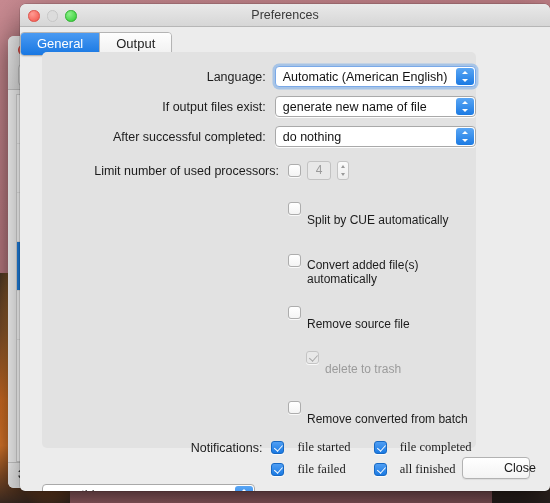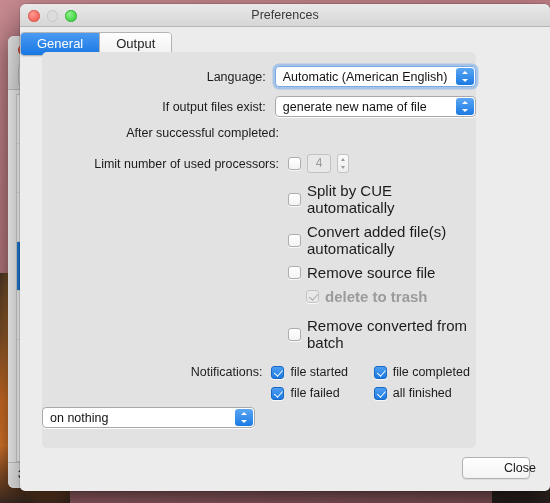--- a/index.html
+++ b/index.html
@@ -284,22 +284,22 @@
     transform: rotate(42deg);
   }
 
   .cbrow {
     display: flex;
     align-items: center;
     gap: 6px;
     margin-bottom: 7px;
     padding-left: 246px;
   }
-  .cbrow .txt { font-size: 15px; color: #1c1c1c; }
-  .cbrow.indented { padding-left: 264px; font-weight: bold; }
+  .cbrow .txt { font-size: 12px; color: #1c1c1c; margin-top: 24px; }
+  .cbrow.indented { padding-left: 264px; }
   .cbrow.indented .txt { color: #9b9b9b; }
 
   
   .stepper-wrap { display: flex; align-items: center; gap: 6px; }
   .numfield {
     width: 24px; height: 19px;
     border: 1px solid #c2c2c2;
     border-radius: 3px;
     background: #e8e8e8;
     font-size: 12px;
@@ -321,21 +321,21 @@
   }
   .stepper::before { top: 3px;  border-bottom: 3px solid #9a9a9a; }
   .stepper::after  { bottom: 3px; border-top: 3px solid #9a9a9a; }
 
   
   .notif-row { display: flex; align-items: flex-end; margin-bottom: 7px; }
   .notif-lbl {
     width: 246px; text-align: right; padding-right: 9px;
     font-size: 12.5px; color: #1c1c1c;
   }
-  .notif-item { display: flex; align-items: center; gap: 6px; width: 110px; }
+  .notif-item { display: flex; align-items: center; gap: 13px; width: 110px; font-family: Liberation Serif, serif; }
   .notif-item .txt { font-size: 12.5px; color: #1c1c1c; }
 
   
   .close-btn {
     position: absolute;
     right: 20px; bottom: 12px;
     width: 68px; height: 22px;
     background: linear-gradient(180deg,#ffffff,#f3f3f3);
     border: 1px solid #b2b2b2;
     border-radius: 4px;
@@ -420,20 +420,24 @@
         <div class="row">
           <div class="lbl">If output files exist:</div>
           <div class="popup">
             <div class="val">generate new name of file</div>
             <span class="arrows"></span>
           </div>
         </div>
 
         <div class="row">
           <div class="lbl">After successful completed:</div>
+          <div class="popup">
+            <div class="val">do nothing</div>
+            <span class="arrows"></span>
+          </div>
         </div>
 
         <div class="row" style="margin-top:14px;">
           <div class="lbl">Limit number of used processors:</div>
           <div class="stepper-wrap">
             <span class="cb"></span>
             <span class="numfield">4</span>
             <span class="stepper"></span>
           </div>
         </div>

